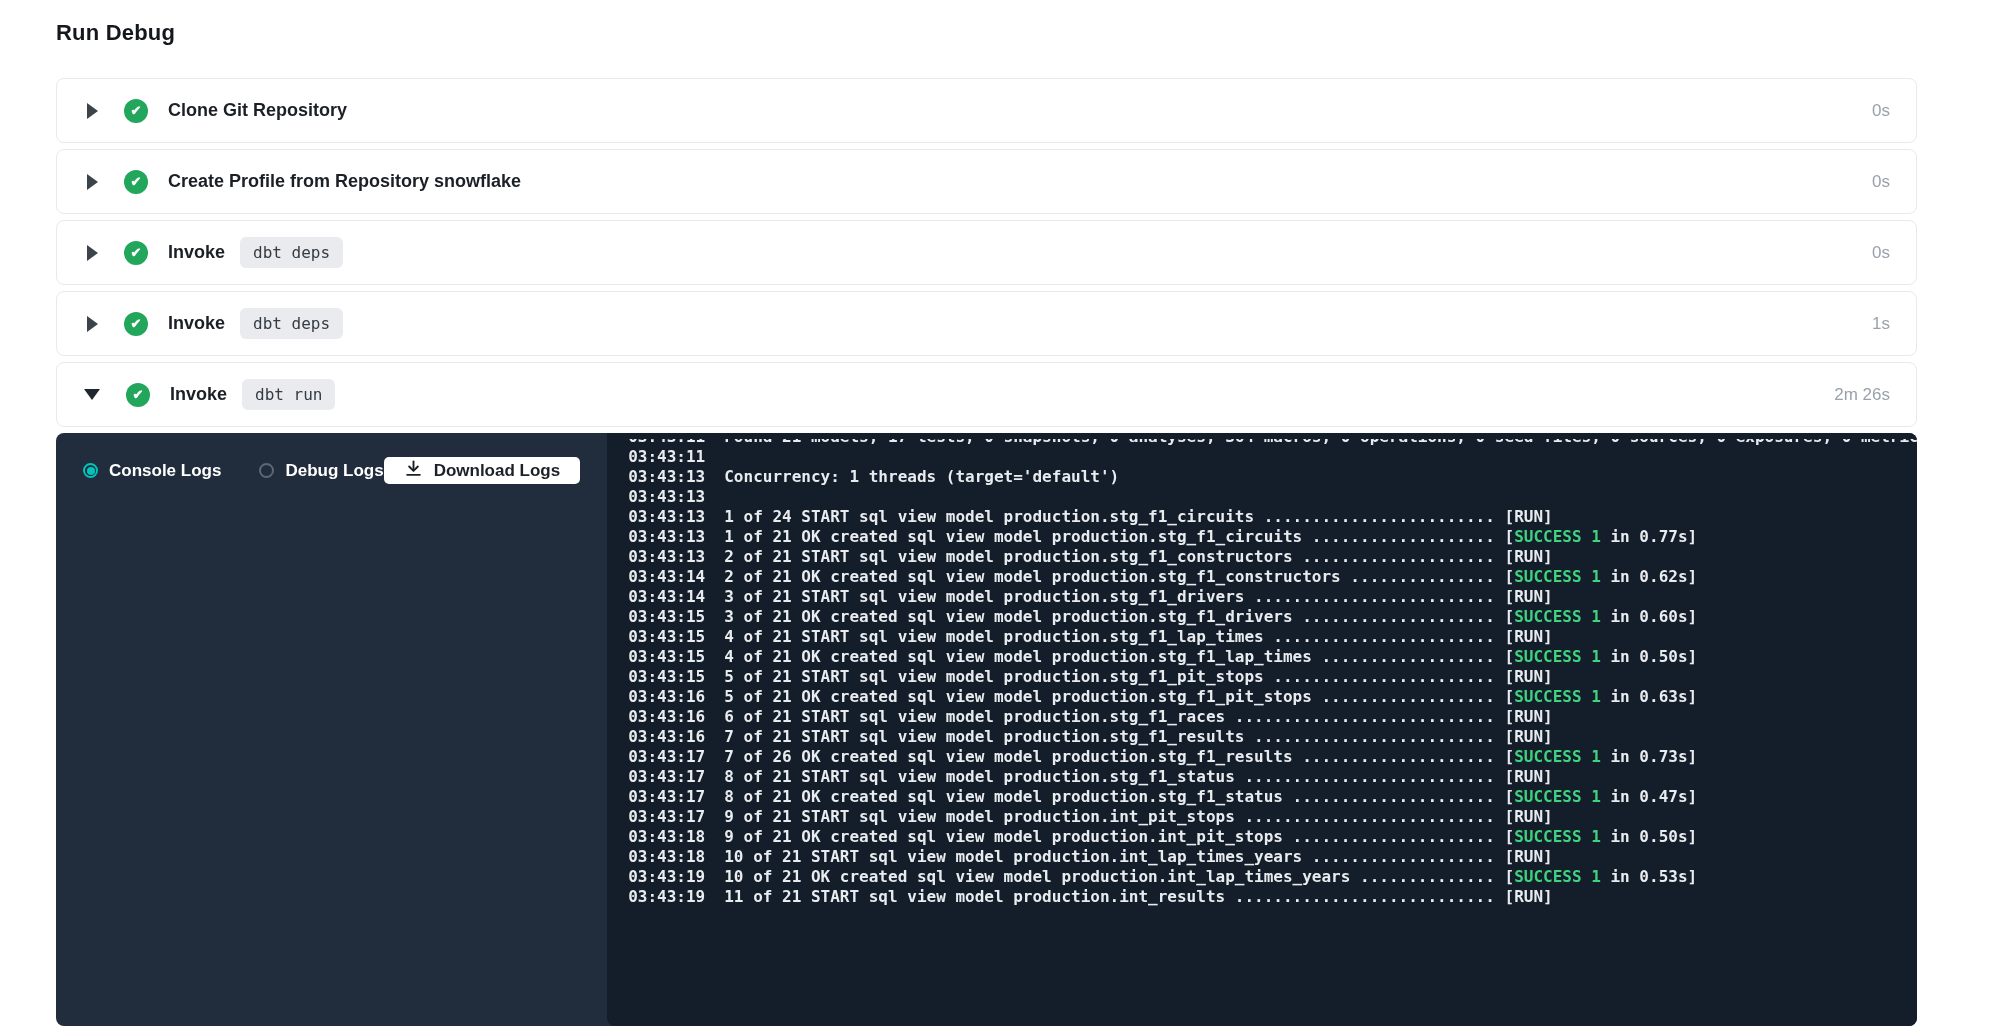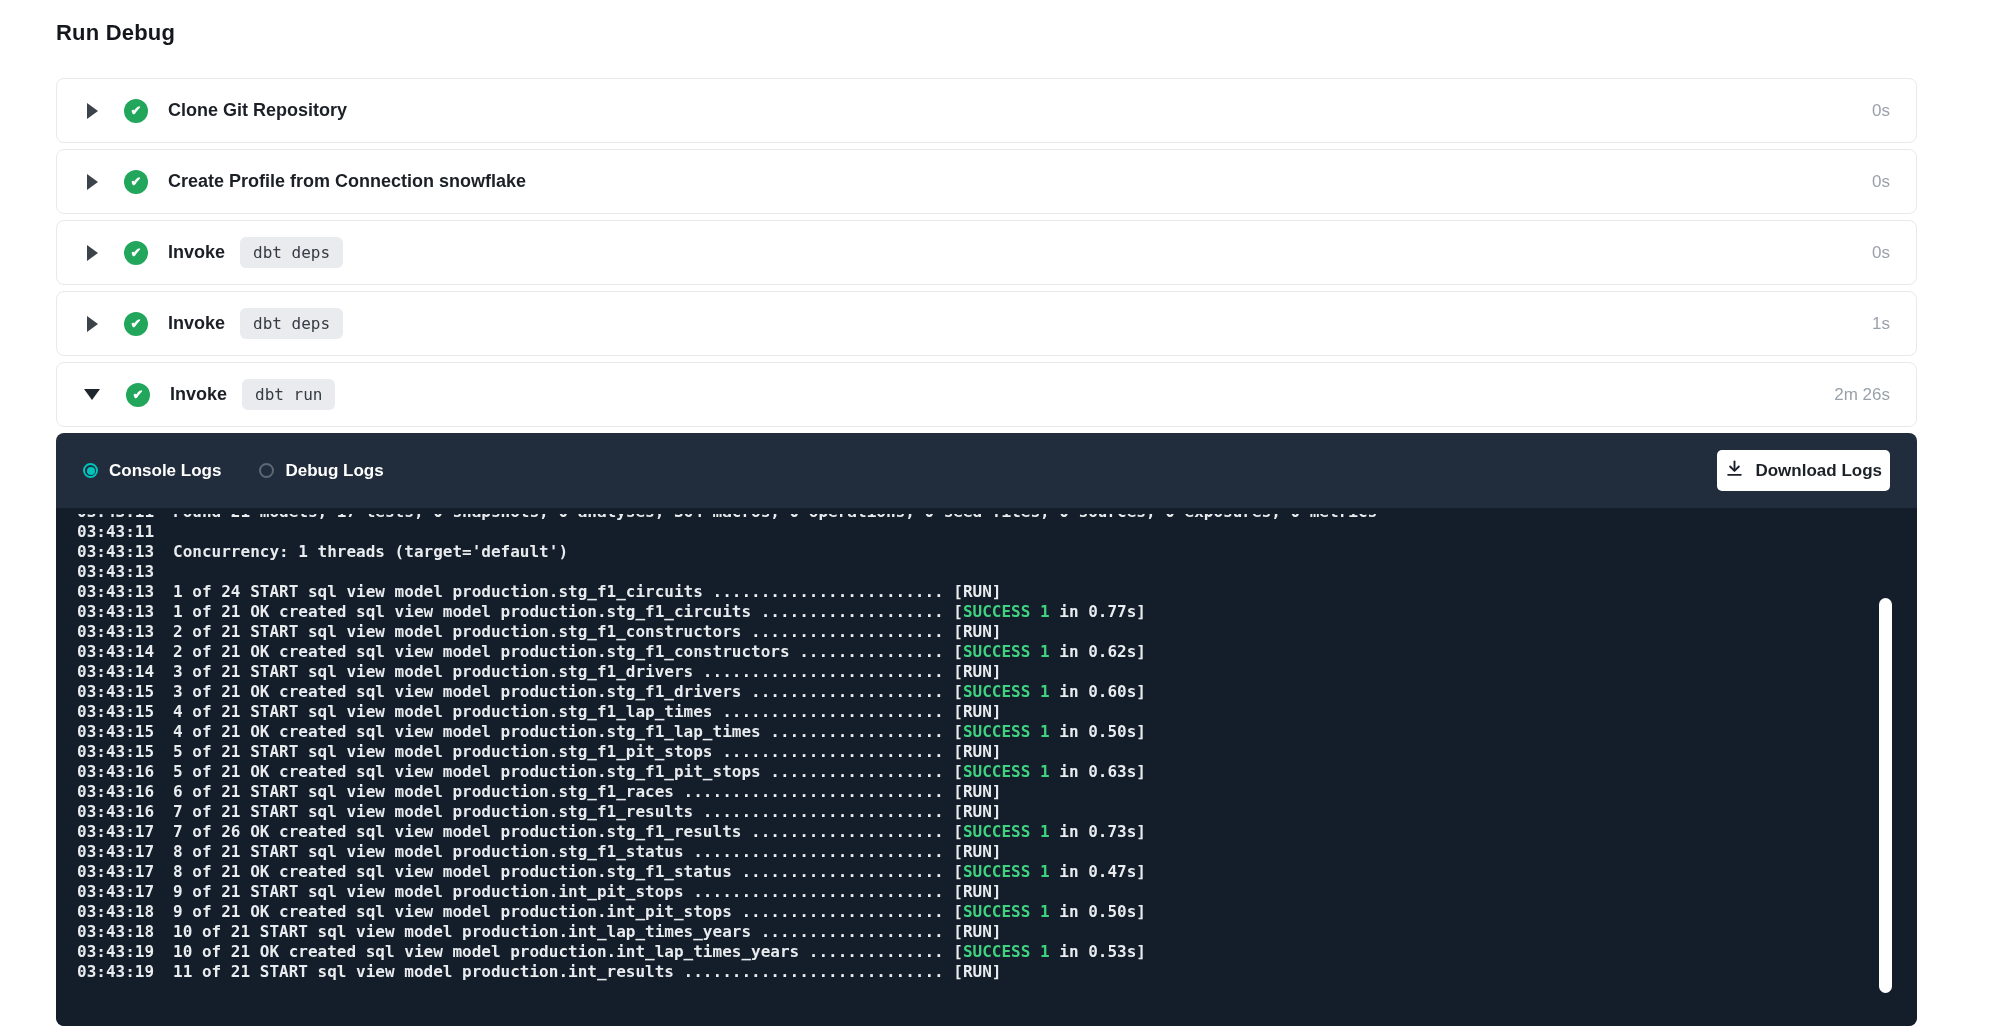--- a/index.html
+++ b/index.html
@@ -50,41 +50,41 @@
     background:#e9ebef;border-radius:6px;
     padding:6px 13px;
     font-family:"DejaVu Sans Mono",monospace;
     font-size:16px;color:#343b42;
   }
   .step-duration{margin-left:auto;font-size:17px;color:#99a1aa;font-weight:400;}
 
   .log-panel{
     background:#212d3c;border-radius:8px;
     height:593px;margin-bottom:6px;
-    display:flex;flex-direction:column;overflow:hidden;
+    display:flex;flex-direction:row;overflow:hidden;
   }
   .panel-head{
     height:75px;flex:0 0 auto;
     display:flex;align-items:center;
     padding:0 27px;
   }
   .radio-group{display:flex;align-items:center;gap:38px;}
   .radio-option{display:flex;align-items:center;gap:11px;cursor:pointer;}
   .radio{
     width:15px;height:15px;border:2px solid #5d6876;border-radius:50%;
     display:flex;align-items:center;justify-content:center;flex:0 0 auto;
   }
   .radio.selected{border-color:var(--teal);}
   .radio-dot{width:8px;height:8px;border-radius:50%;background:var(--teal);}
   .radio-label{color:#ffffff;font-size:17px;font-weight:700;}
   .download-btn{
-    margin-left:auto;height:41px;
+    margin-left:auto;height:27px;
     background:#ffffff;border:none;border-radius:5px;
     display:flex;align-items:center;gap:11px;
-    padding:0 8px;cursor:pointer;
+    padding:0 20px;cursor:pointer;
     font-family:"Liberation Sans",sans-serif;
     font-size:17px;font-weight:700;color:#1b2127;
   }
   .console{
     flex:1;background:#141d2a;border-radius:0 0 8px 8px;
     position:relative;
     padding:6px 60px 0 21px;
   }
   .lines{overflow:hidden;height:100%;}
   .line{
@@ -112,21 +112,21 @@
   <div class="steps" id="steps-list">
       <div class="step-card">
         <span class="caret right"></span>
         <span class="check">✔</span>
         <span class="step-label">Clone Git Repository</span>
         <span class="step-duration">0s</span>
       </div>
       <div class="step-card">
         <span class="caret right"></span>
         <span class="check">✔</span>
-        <span class="step-label">Create Profile from Connection snowflake</span>
+        <span class="step-label">Create Profile from Repository snowflake</span>
         <span class="step-duration">0s</span>
       </div>
       <div class="step-card">
         <span class="caret right"></span>
         <span class="check">✔</span>
         <span class="step-label">Invoke</span>
         <code class="step-code">dbt deps</code>
         <span class="step-duration">0s</span>
       </div>
       <div class="step-card">

